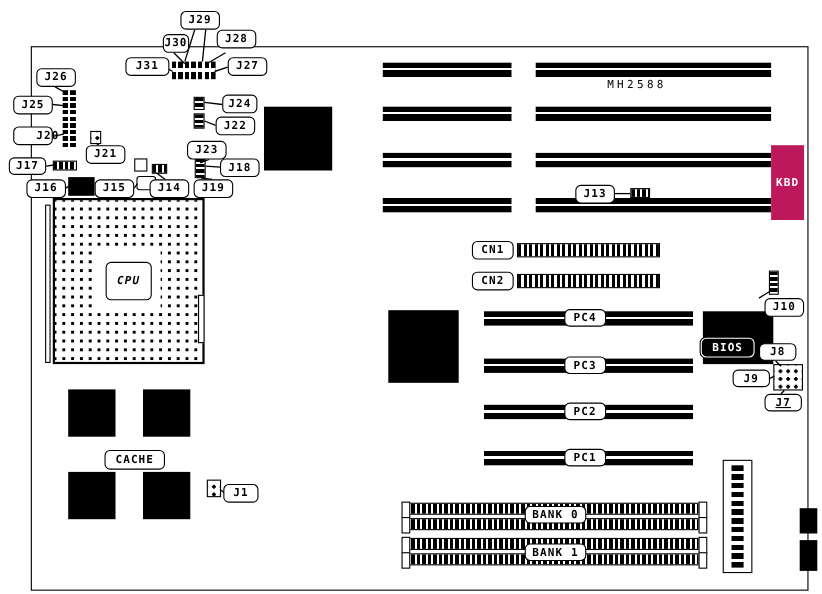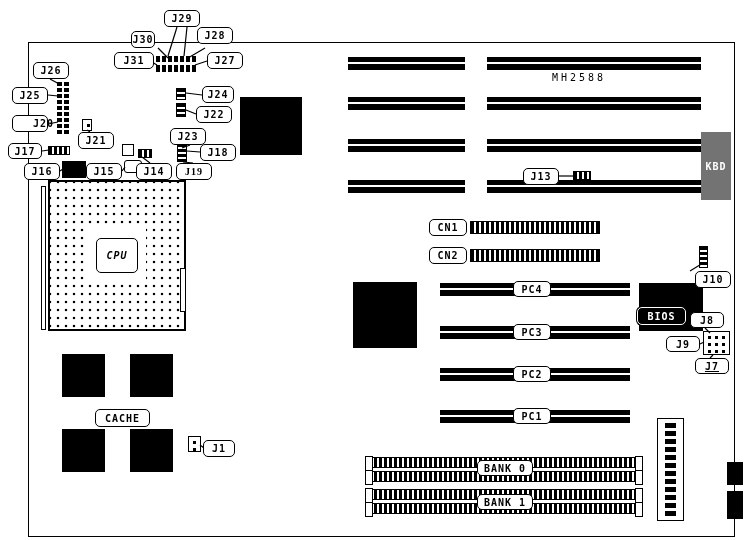--- a/index.html
+++ b/index.html
@@ -64,21 +64,21 @@
     border:1px solid #000;
   }
   .cpu-socket {
     border:2px solid #000; background-color:#fff;
     background-image:radial-gradient(#000 1.4px, rgba(0,0,0,0) 1.6px);
     background-size:8px 8px; background-position:4px 4px;
   }
   .white-box { background:#fff; border:1.5px solid #000; }
   .rounded { border-radius:3px; }
   .black-text-box {
-    background:#737373; color:#fff; display:flex; align-items:center; justify-content:center;
+    background:#be185d; color:#fff; display:flex; align-items:center; justify-content:center;
     font-size:10px; font-weight:bold; letter-spacing:1px; text-align:center;
   }
   .rtc { flex-direction:column; line-height:1.25; }
   .plain-text { font-size:10px; letter-spacing:3px; color:#000; }
   .overlay { position:absolute; left:0; top:0; z-index:4; pointer-events:none; }
   .power-pins {
     position:absolute; left:7px; top:4px; width:11px; height:93px;
     background:repeating-linear-gradient(to bottom, #000 0 5px, #fff 5px 8px);
   }
 </style>
@@ -191,33 +191,33 @@
   <div class="abs pin-h" style="left:48px;top:146px;width:22px;height:9px;"></div>
   <div class="abs chip" style="left:62px;top:161px;width:24px;height:17px;"></div>
   <div class="abs white-box rounded" style="left:124px;top:160px;width:18px;height:13px;"></div>
   <div class="abs white-box" style="left:122px;top:144px;width:12px;height:12px;"></div>
   <div class="abs pin-h" style="left:138px;top:149px;width:14px;height:9px;"></div>
   <div class="abs pin-v" style="left:176px;top:88px;width:10px;height:12px;"></div>
   <div class="abs pin-v" style="left:176px;top:103px;width:10px;height:14px;"></div>
   <div class="abs pin-v" style="left:177px;top:143px;width:10px;height:19px;"></div>
 
   <div class="abs callout" style="left:164px;top:10px;width:36px;height:17px;">J29</div>
-  <div class="abs callout" style="left:131px;top:31px;width:24px;height:17px;">J30</div>
+  <div class="abs callout" style="left:148px;top:31px;width:24px;height:17px;">J30</div>
   <div class="abs callout" style="left:197px;top:27px;width:36px;height:17px;">J28</div>
   <div class="abs callout" style="left:114px;top:52px;width:40px;height:17px;">J31</div>
   <div class="abs callout" style="left:207px;top:52px;width:36px;height:17px;">J27</div>
   <div class="abs callout" style="left:33px;top:62px;width:36px;height:17px;">J26</div>
   <div class="abs callout" style="left:12px;top:87px;width:36px;height:17px;">J25</div>
   <div class="abs callout" style="left:12px;top:115px;width:36px;height:17px;padding-left:29px;">J20</div>
   <div class="abs callout" style="left:78px;top:132px;width:36px;height:17px;">J21</div>
   <div class="abs callout" style="left:8px;top:143px;width:34px;height:16px;">J17</div>
   <div class="abs callout" style="left:24px;top:163px;width:36px;height:17px;">J16</div>
   <div class="abs callout" style="left:86px;top:163px;width:36px;height:17px;">J15</div>
   <div class="abs callout" style="left:136px;top:163px;width:36px;height:17px;">J14</div>
-  <div class="abs callout" style="left:176px;top:163px;width:36px;height:17px;font-family:Liberation Serif, serif;">J19</div>
+  <div class="abs callout" style="left:176px;top:163px;width:36px;height:17px;">J19</div>
   <div class="abs callout" style="left:170px;top:128px;width:36px;height:17px;">J23</div>
   <div class="abs callout" style="left:200px;top:144px;width:36px;height:17px;">J18</div>
   <div class="abs callout" style="left:202px;top:86px;width:32px;height:17px;">J24</div>
   <div class="abs callout" style="left:196px;top:106px;width:36px;height:17px;">J22</div>
   <div class="abs callout" style="left:523px;top:168px;width:36px;height:17px;">J13</div>
   <div class="abs callout" style="left:663px;top:271px;width:36px;height:17px;margin-left:32px;">J10</div>
   <div class="abs callout" style="left:690px;top:312px;width:34px;height:16px;">J8</div>
   <div class="abs callout" style="left:666px;top:336px;width:34px;height:16px;">J9</div>
   <div class="abs callout" style="left:695px;top:358px;width:34px;height:16px;text-decoration:underline;">J7</div>
   <div class="abs callout" style="left:203px;top:440px;width:32px;height:17px;">J1</div>

